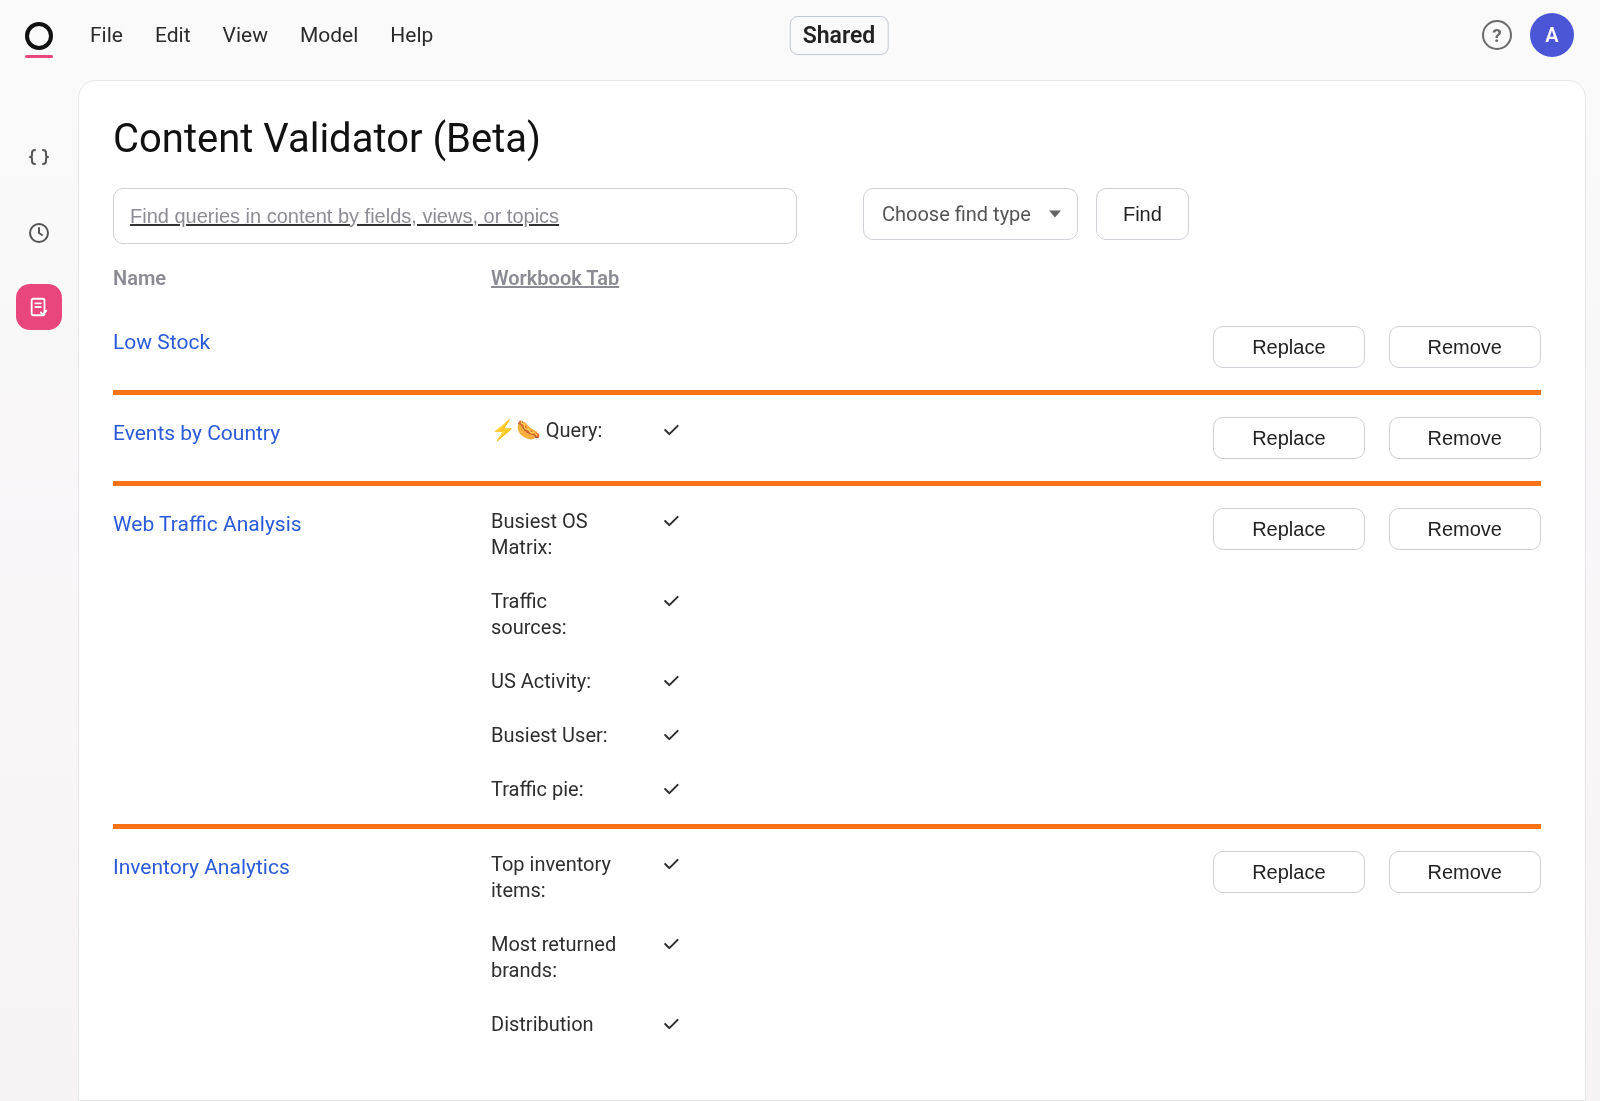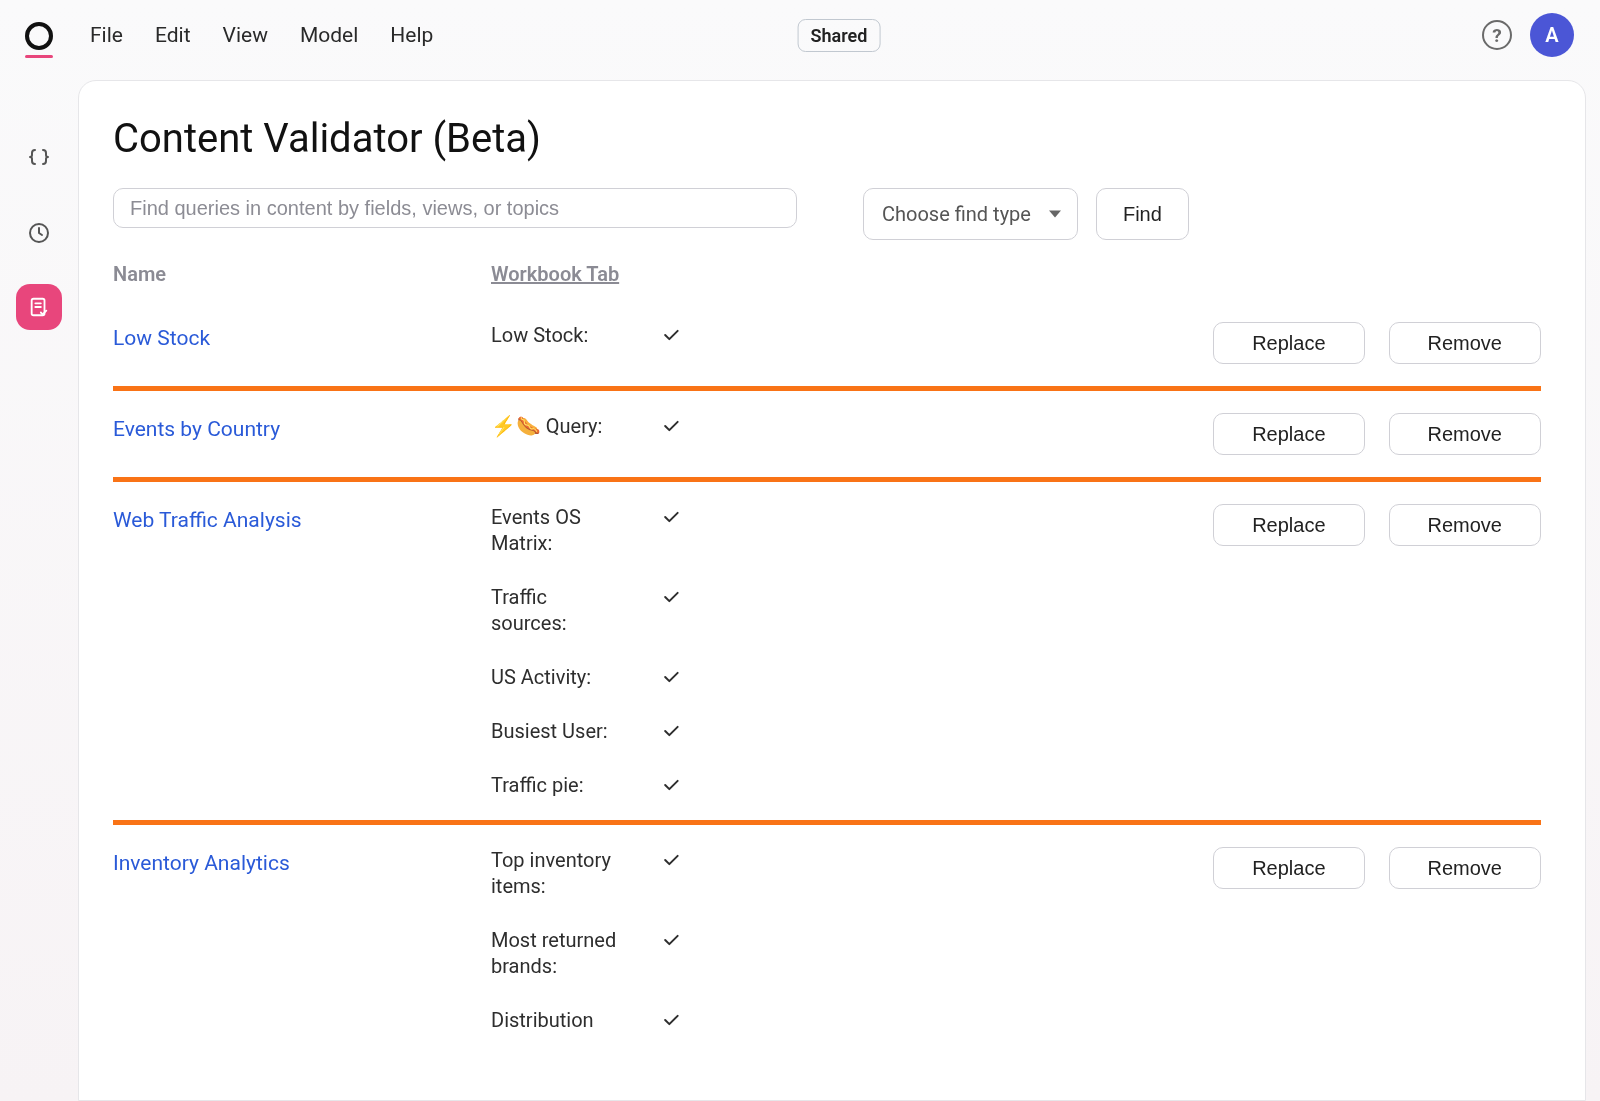--- a/index.html
+++ b/index.html
@@ -79,21 +79,21 @@
     display: flex;
     align-items: center;
     gap: 14px;
   }
   .project-title {
     font-size: 24px;
     font-weight: 600;
     color: #222;
   }
   .shared-badge {
-    font-size: 18px;
+    font-size: 23px;
     font-weight: 600;
     border: 1.5px solid #c1c8d0;
     padding: 5px 12px;
     border-radius: 8px;
     color: #222;
   }
   .top-right {
     margin-left: auto;
     display: flex;
     align-items: center;
@@ -156,26 +156,27 @@
     margin-bottom: 26px;
   }
 
   .controls {
     display: flex;
     gap: 18px;
     margin-bottom: 22px;
   }
   .search-input {
     flex: 0 0 684px;
-    height: 40px;
+    height: 56px;
     border: 1.5px solid #d0d0d6;
     border-radius: 10px;
     font-size: 20px;
     padding: 0 16px;
     color: #333;
+    text-decoration: underline;
   }
   .search-input::placeholder { color: #8c8c94; }
   .select-type {
     height: 52px;
     border: 1.5px solid #d0d0d6;
     border-radius: 10px;
     font-size: 20px;
     padding: 0 46px 0 18px;
     color: #555;
     background: #fff;
@@ -325,28 +326,20 @@
     </div>
 
     <div class="table-head">
       <div class="col-name">Name</div>
       <div class="col-tab">Workbook Tab</div>
     </div>
 
     <div id="rows-container">
         <div class="row">
           <div class="row-name">Low Stock</div>
-          <div class="row-tabs">
-            <div class="tab-line">
-              <div class="tab-label">Low Stock:</div>
-              <div class="check"><svg viewBox="0 0 24 24" fill="none" stroke="currentColor" stroke-width="2.4" stroke-linecap="round" stroke-linejoin="round">
-                  <path d="M5 12l5 5L20 7"></path>
-                </svg></div>
-            </div>
-          </div>
           <div class="row-actions">
             <button class="btn">Replace</button>
             <button class="btn">Remove</button>
           </div>
         </div>
         <div class="row">
           <div class="row-name">Events by Country</div>
           <div class="row-tabs">
             <div class="tab-line">
               <div class="tab-label">⚡🌭 Query:</div>
@@ -357,21 +350,21 @@
           </div>
           <div class="row-actions">
             <button class="btn">Replace</button>
             <button class="btn">Remove</button>
           </div>
         </div>
         <div class="row">
           <div class="row-name">Web Traffic Analysis</div>
           <div class="row-tabs">
             <div class="tab-line">
-              <div class="tab-label">Events OS Matrix:</div>
+              <div class="tab-label">Busiest OS Matrix:</div>
               <div class="check"><svg viewBox="0 0 24 24" fill="none" stroke="currentColor" stroke-width="2.4" stroke-linecap="round" stroke-linejoin="round">
                   <path d="M5 12l5 5L20 7"></path>
                 </svg></div>
             </div>
             <div class="tab-line">
               <div class="tab-label">Traffic sources:</div>
               <div class="check"><svg viewBox="0 0 24 24" fill="none" stroke="currentColor" stroke-width="2.4" stroke-linecap="round" stroke-linejoin="round">
                   <path d="M5 12l5 5L20 7"></path>
                 </svg></div>
             </div>

